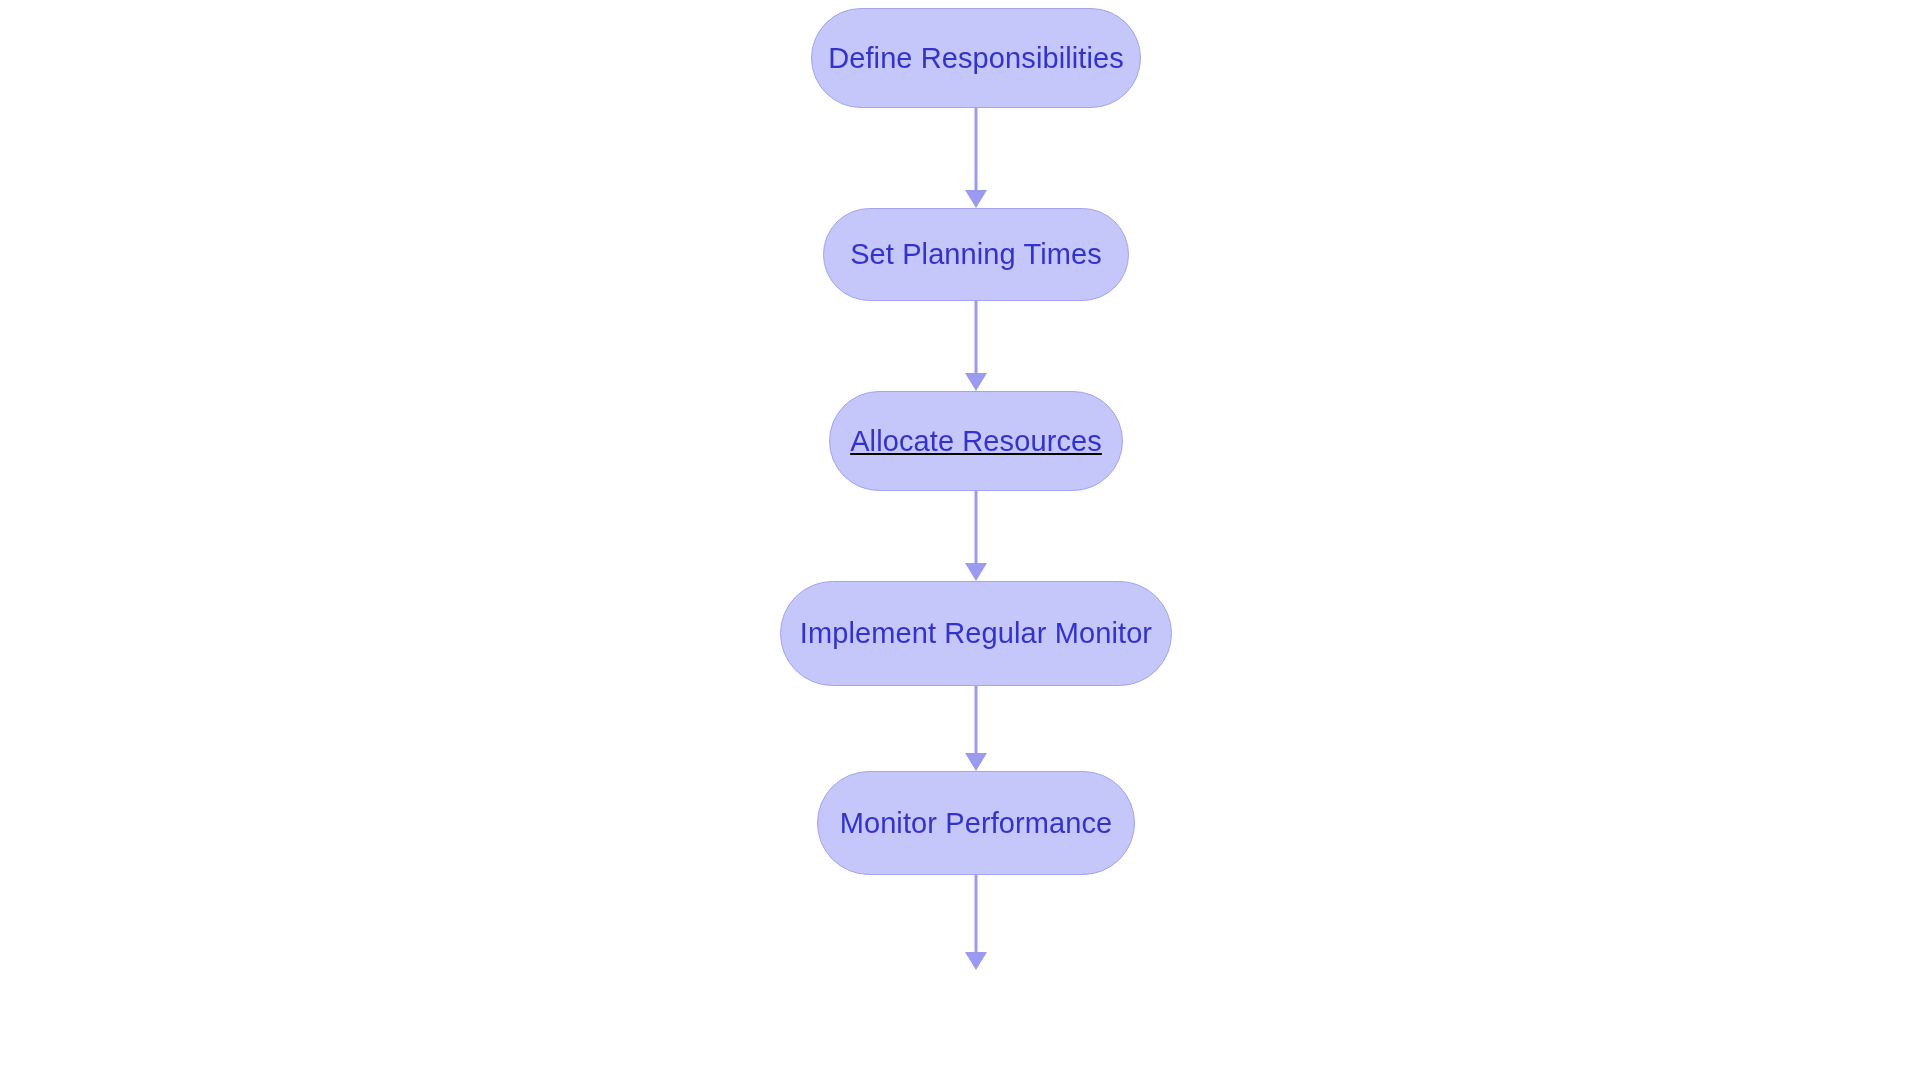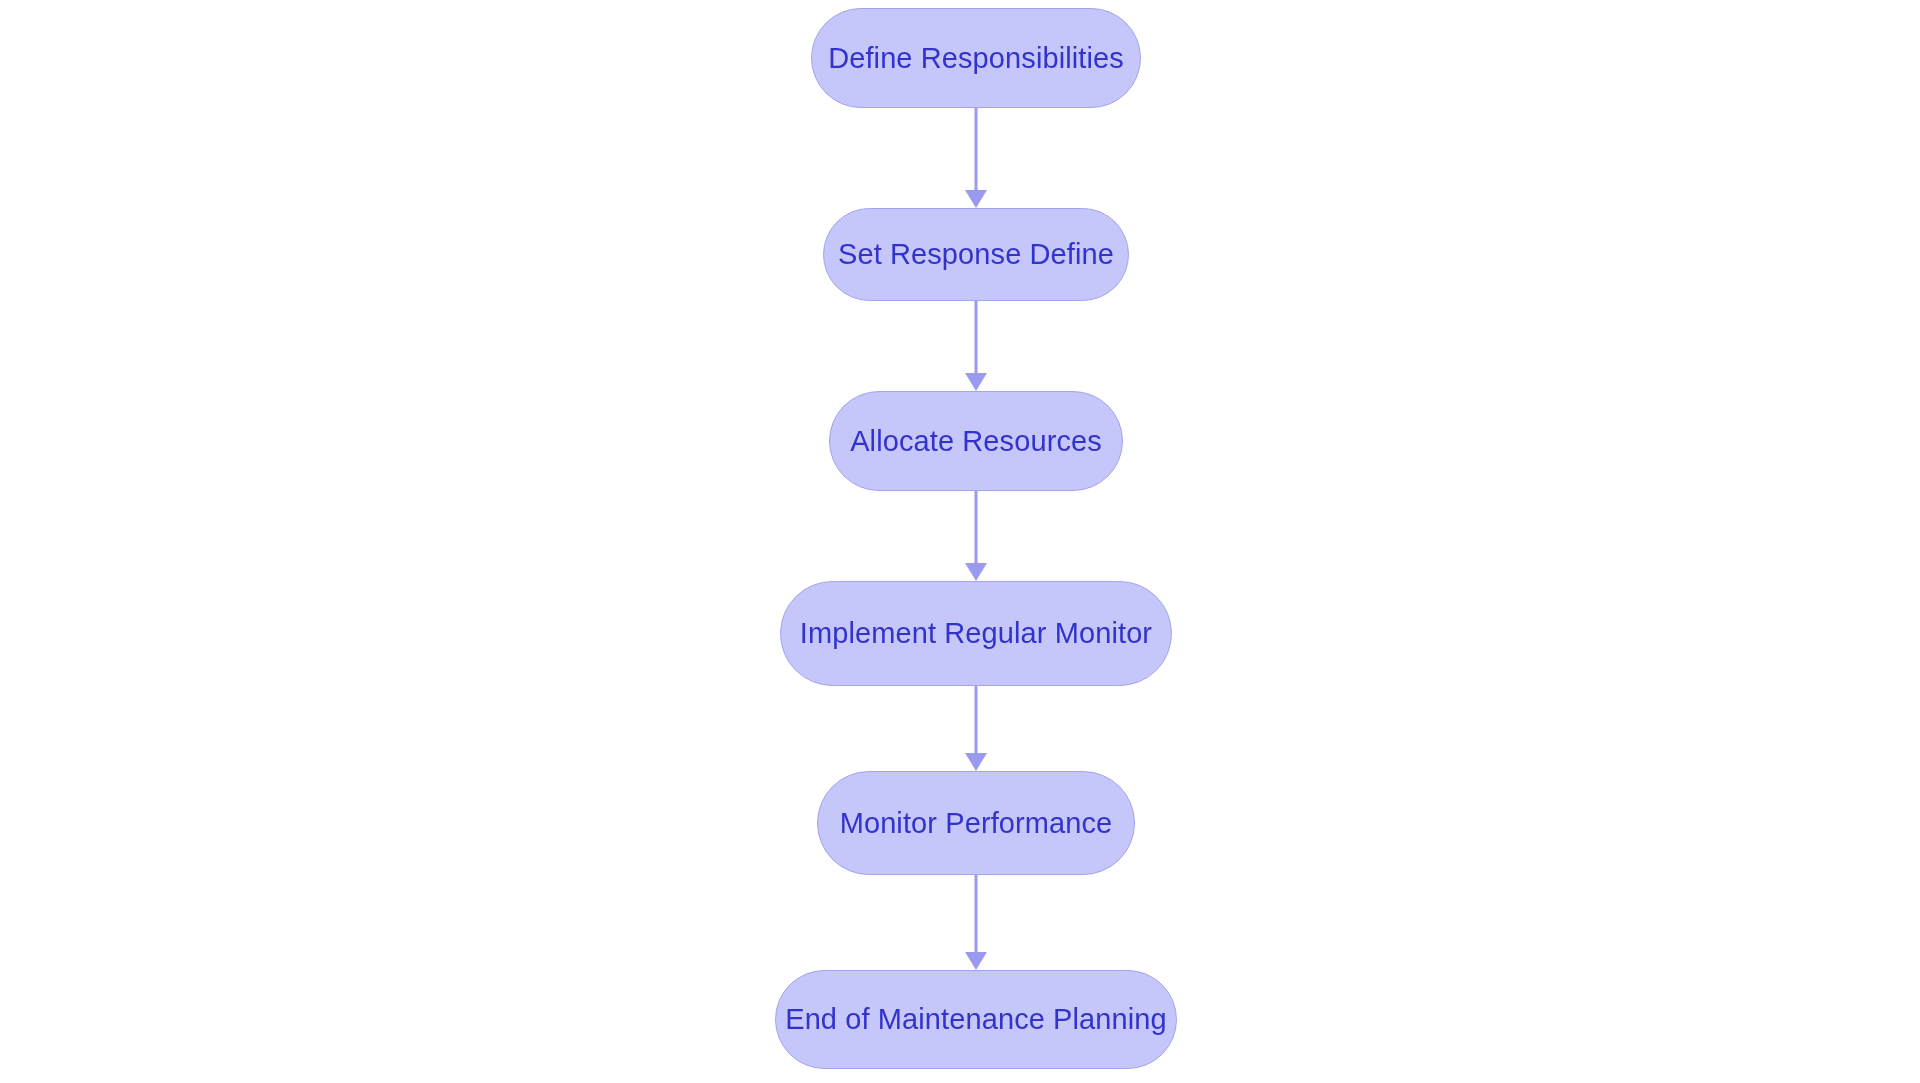--- a/index.html
+++ b/index.html
@@ -84,21 +84,21 @@
     width: 0;
     height: 0;
     border-left: 11px solid transparent;
     border-right: 11px solid transparent;
     border-top: 18px solid #9a9bf0;
   }
 
   
   .n1 { width: 330px; height: 100px; }
   .n2 { width: 306px; height: 93px;  }
-  .n3 { width: 294px; height: 100px; }
+  .n3 { width: 294px; height: 100px; text-decoration: underline; }
   .n4 { width: 392px; height: 105px; }
   .n5 { width: 318px; height: 104px; }
   .n6 { width: 402px; height: 99px;  }
 
   .c1 { height: 100px; }
   .c2 { height: 90px;  }
   .c3 { height: 90px;  }
   .c4 { height: 85px;  }
   .c5 { height: 95px;  }
 
@@ -121,21 +121,21 @@
     <div class="flow-node n1">
       <span class="flow-node-label">Define Responsibilities</span>
     </div>
 
     <div class="flow-connector c1">
       <span class="conn-line"></span>
       <span class="conn-head"></span>
     </div>
 
     <div class="flow-node n2">
-      <span class="flow-node-label">Set Response Define</span>
+      <span class="flow-node-label">Set Planning Times</span>
     </div>
 
     <div class="flow-connector c2">
       <span class="conn-line"></span>
       <span class="conn-head"></span>
     </div>
 
     <div class="flow-node n3">
       <span class="flow-node-label">Allocate Resources</span>
     </div>
@@ -156,18 +156,15 @@
 
     <div class="flow-node n5">
       <span class="flow-node-label">Monitor Performance</span>
     </div>
 
     <div class="flow-connector c5">
       <span class="conn-line"></span>
       <span class="conn-head"></span>
     </div>
 
-    <div class="flow-node n6">
-      <span class="flow-node-label">End of Maintenance Planning</span>
-    </div>
 
   </div>
 </div>
 
 </body></html>

